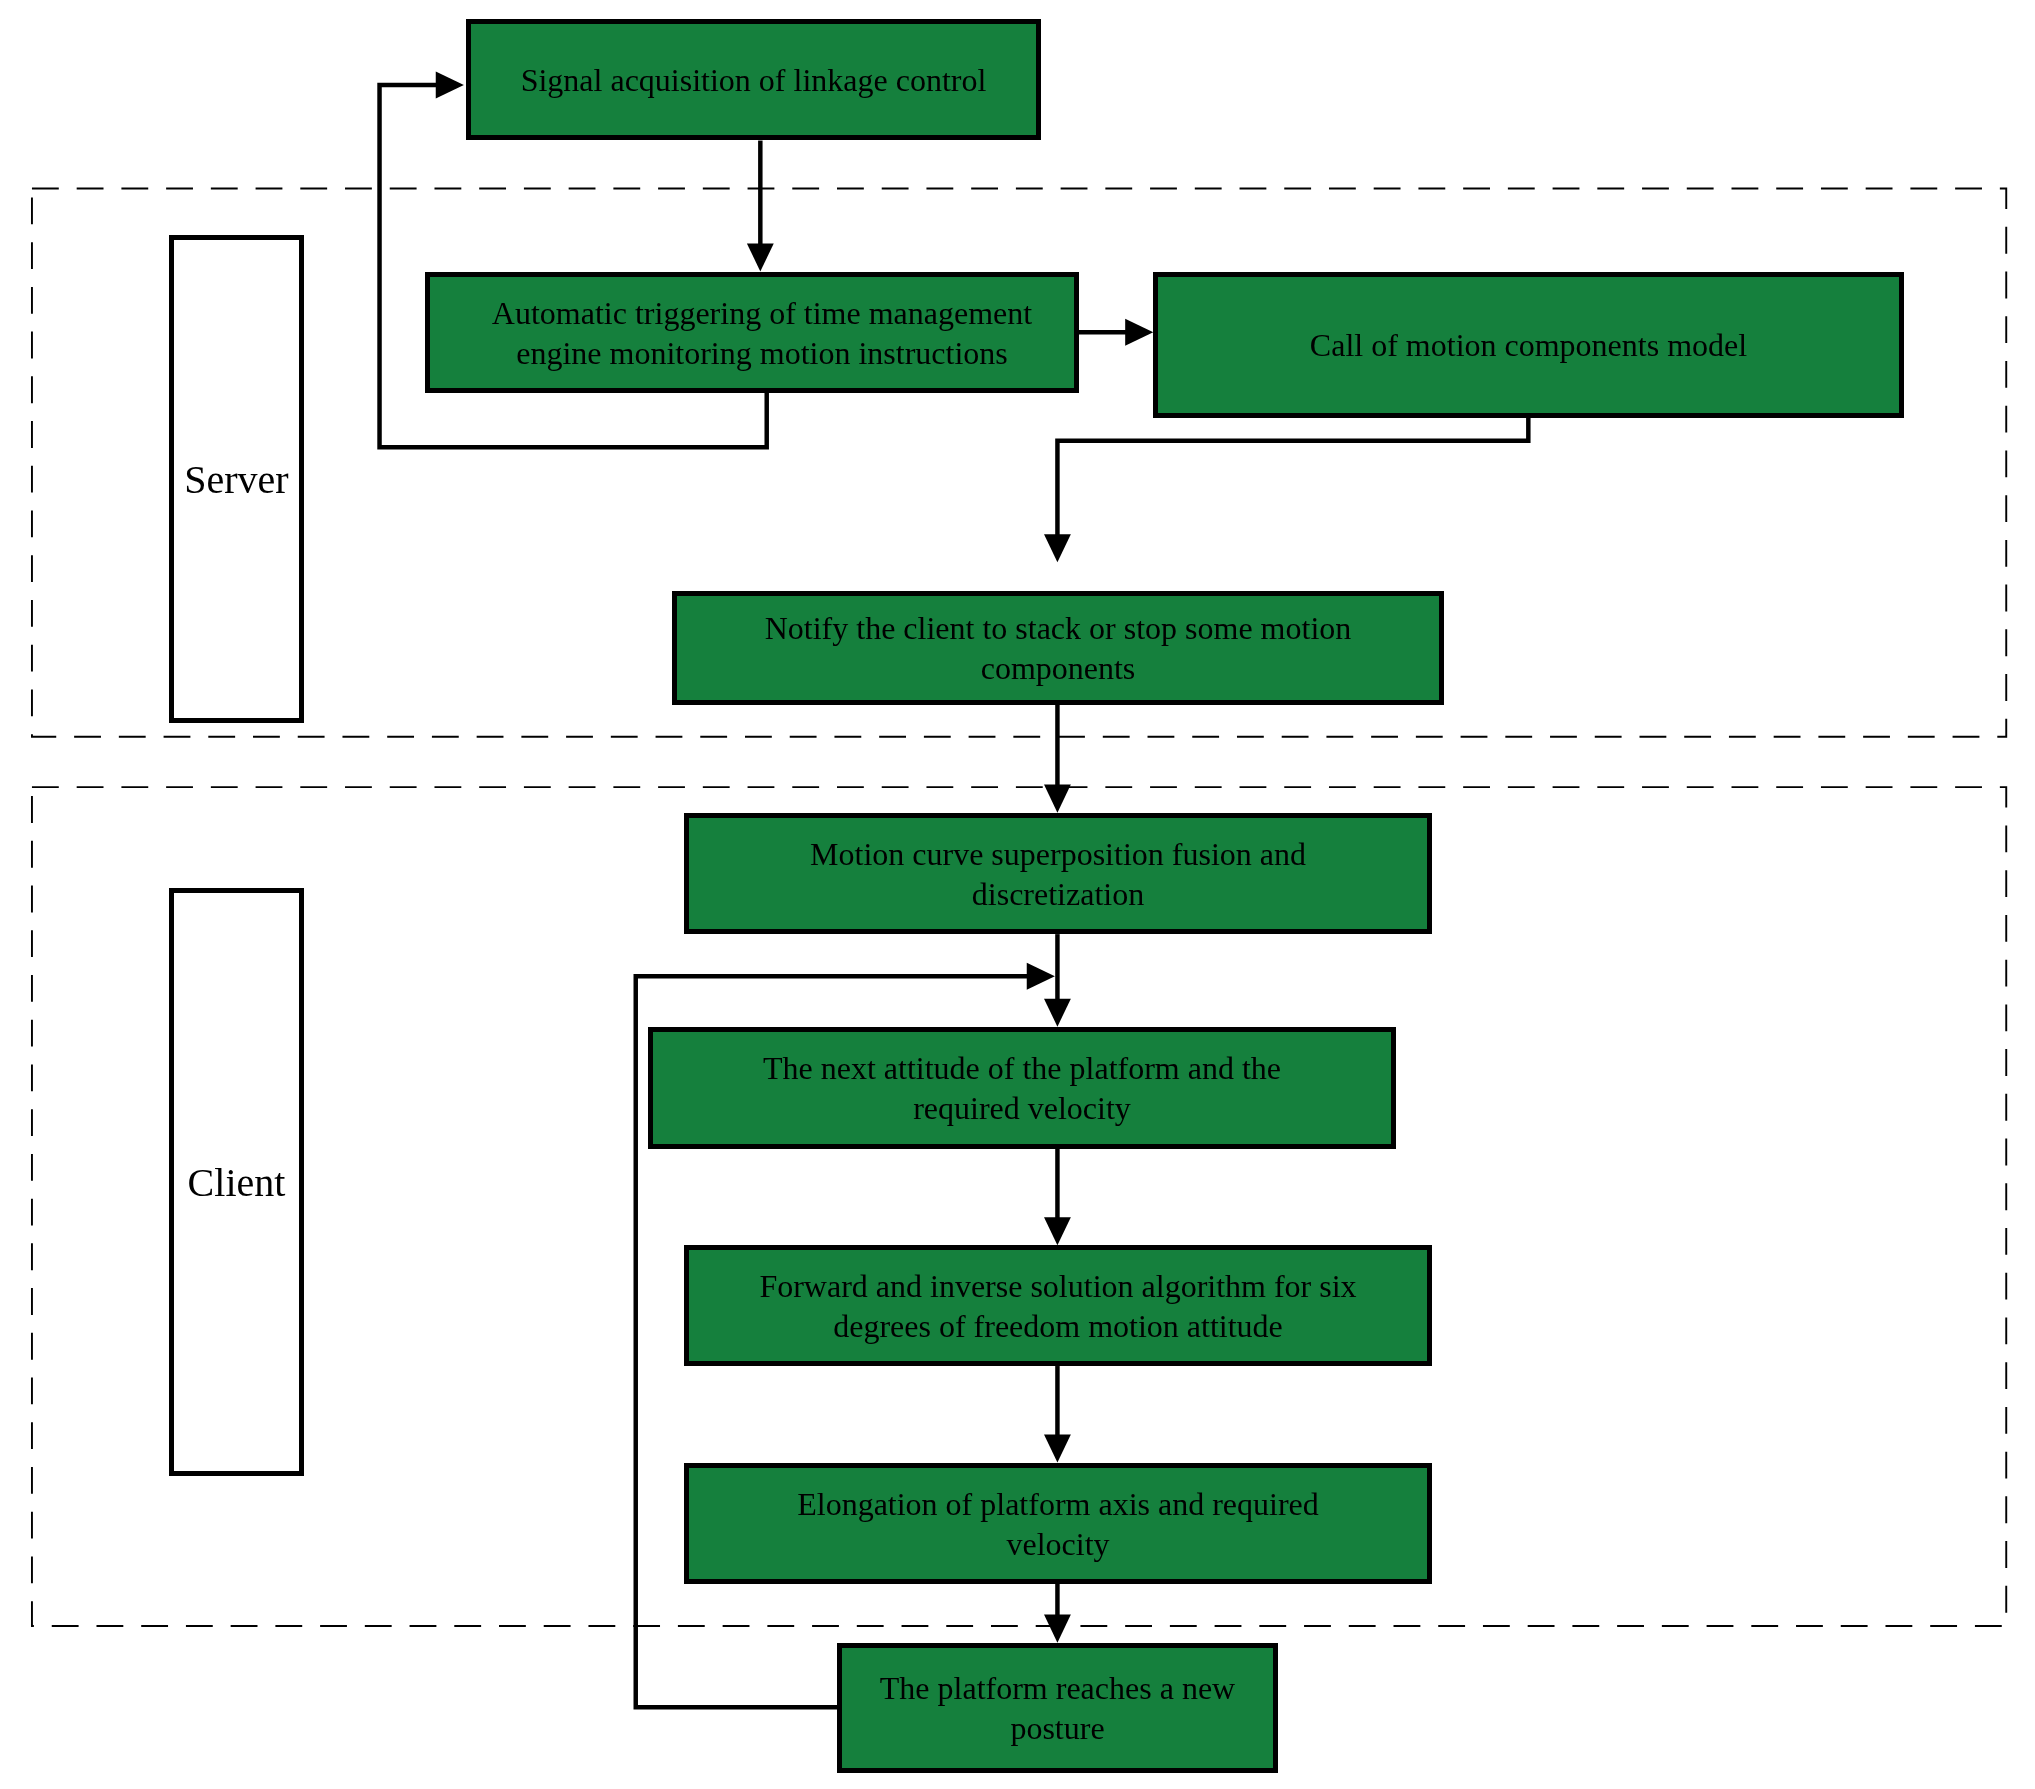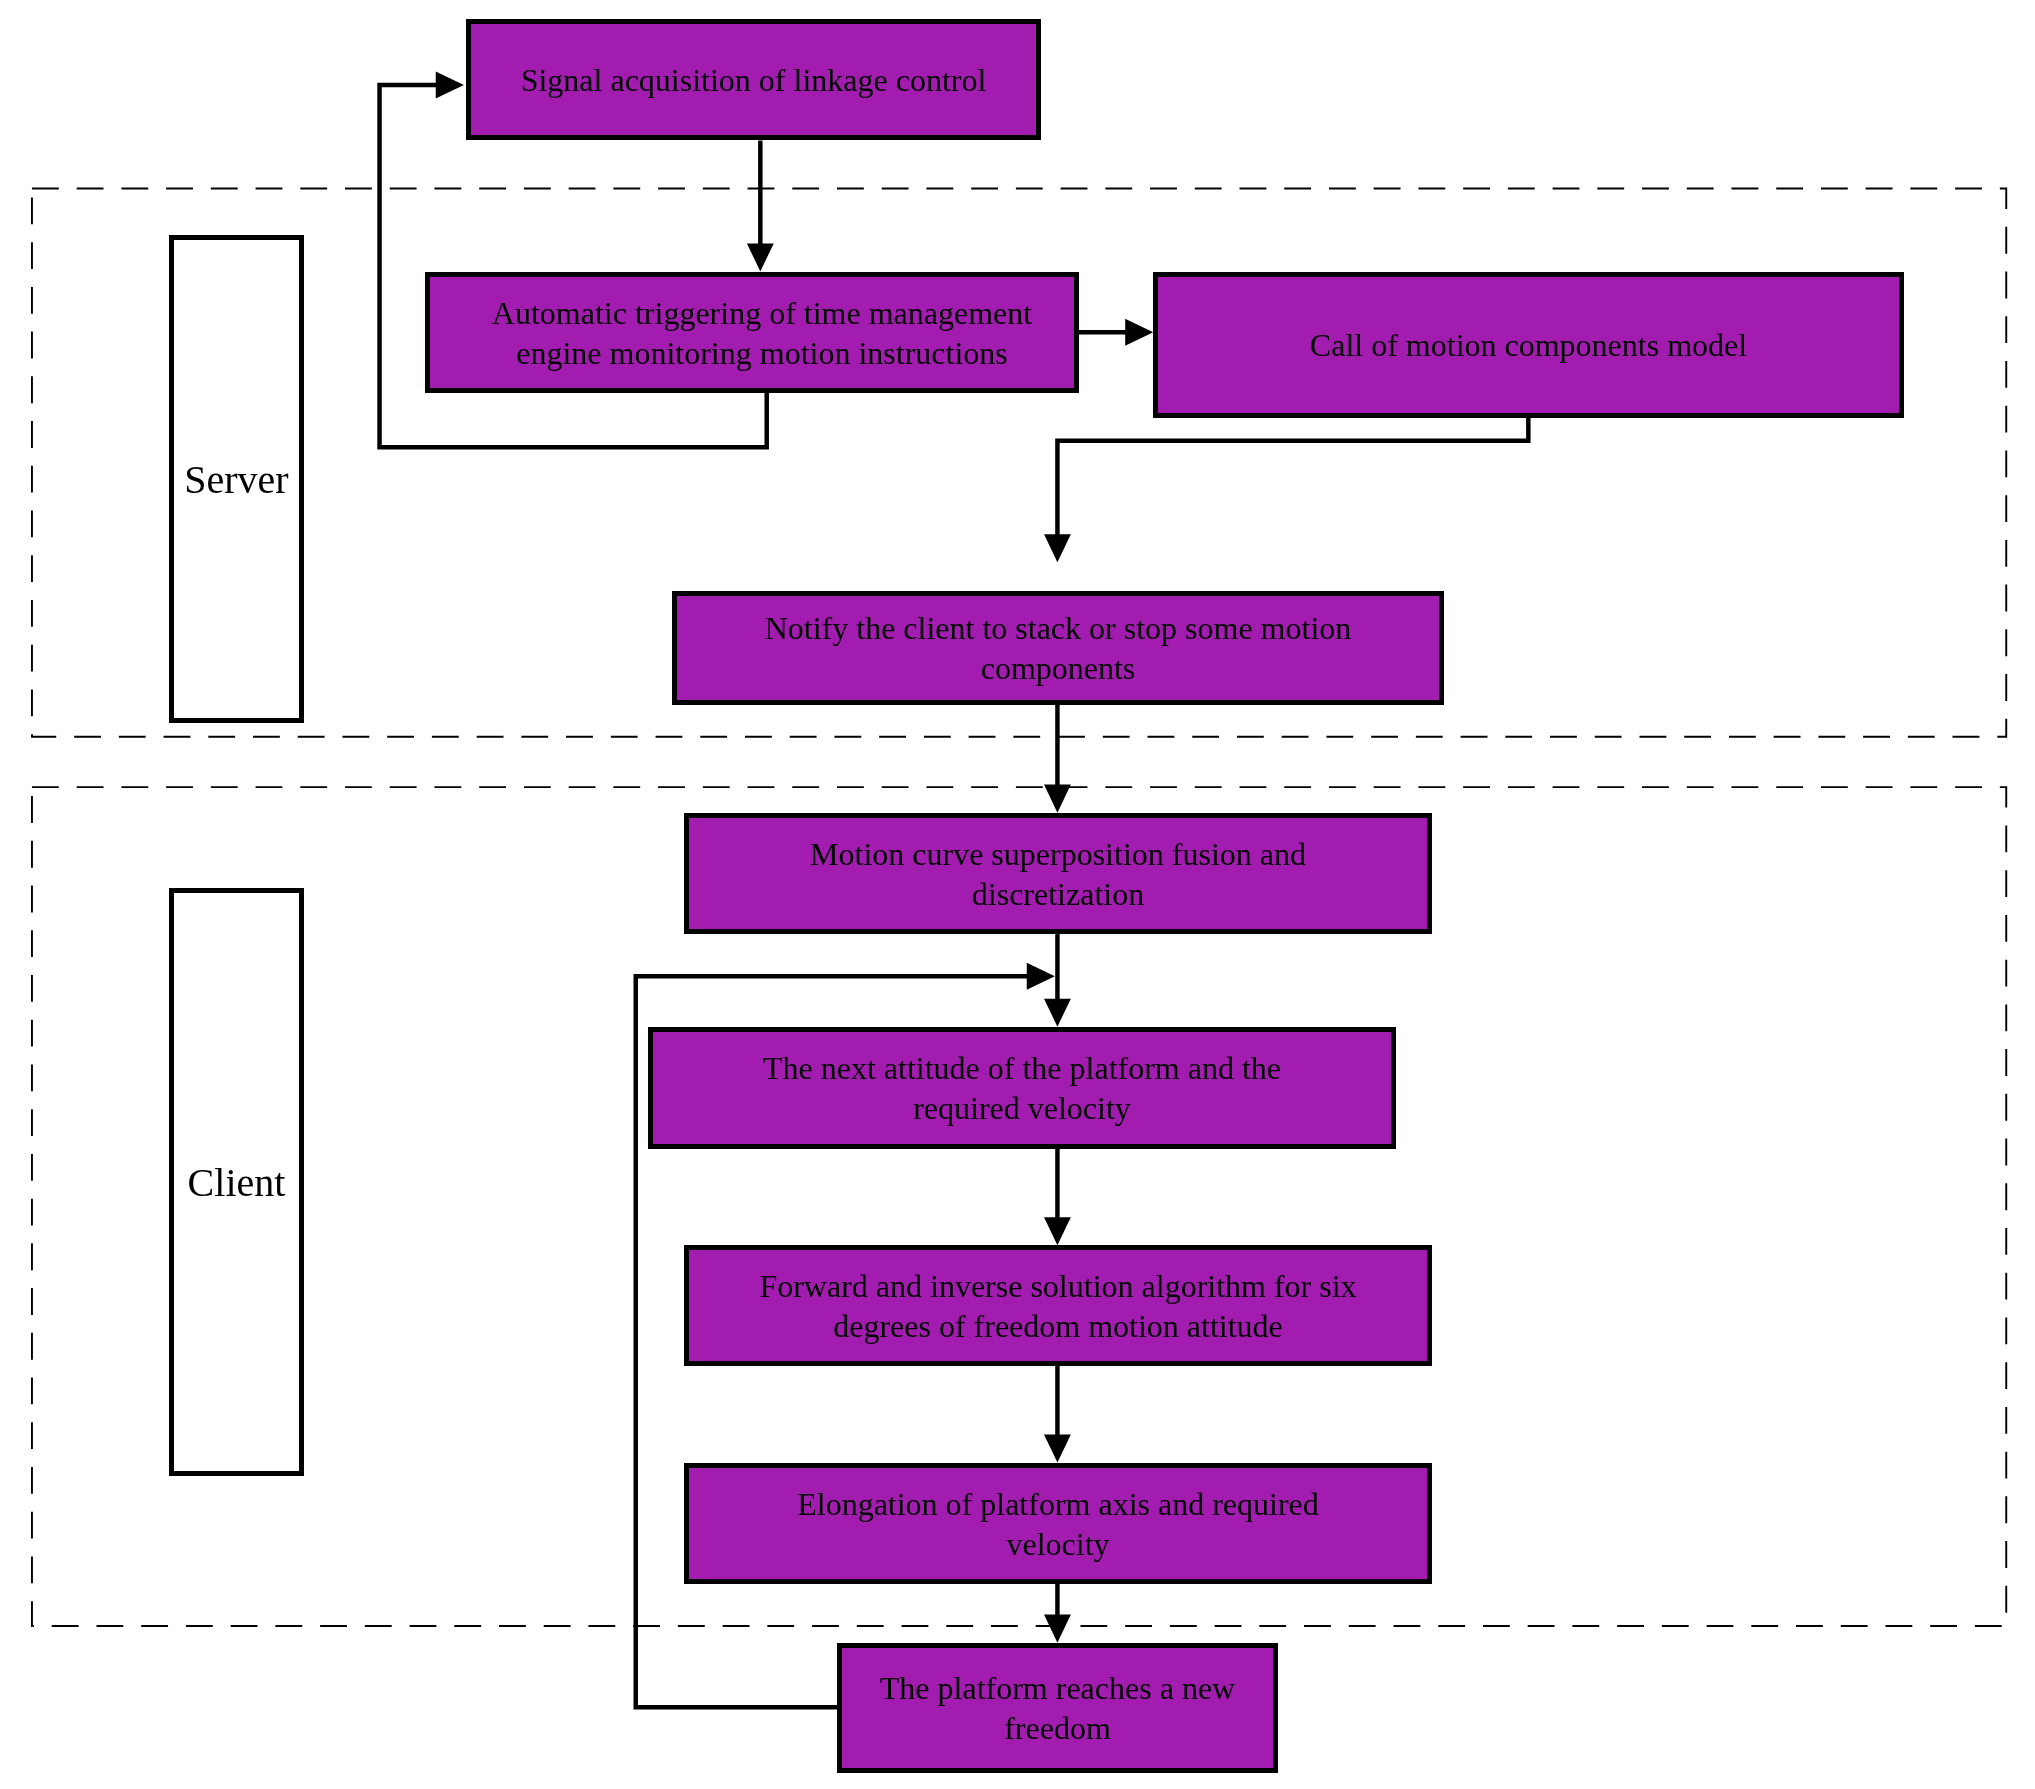--- a/index.html
+++ b/index.html
@@ -15,21 +15,21 @@
   svg.overlay {
     position: absolute;
     left: 0; top: 0;
     width: 2035px; height: 1789px;
     color: var(--line, #000000);
     z-index: 1;
   }
   .node {
     position: absolute;
     box-sizing: border-box;
-    background: #a21caf;
+    background: #15803d;
     border: 5.1px solid var(--line, #000000);
     display: flex;
     flex-direction: column;
     align-items: center;
     justify-content: center;
     text-align: center;
     font-size: 32px;
     line-height: 40px;
     z-index: 2;
   }
@@ -148,17 +148,17 @@
     <span class="l">degrees of freedom motion attitude</span>
   </div>
 
   <div class="node" style="left:684px; top:1463px; width:748px; height:121px;">
     <span class="l">Elongation of platform axis and required</span>
     <span class="l">velocity</span>
   </div>
 
   <div class="node" style="left:837px; top:1643px; width:441px; height:130px;">
     <span class="l">The platform reaches a new</span>
-    <span class="l">freedom</span>
+    <span class="l">posture</span>
   </div>
 
 </div>
 
 
 </body></html>

